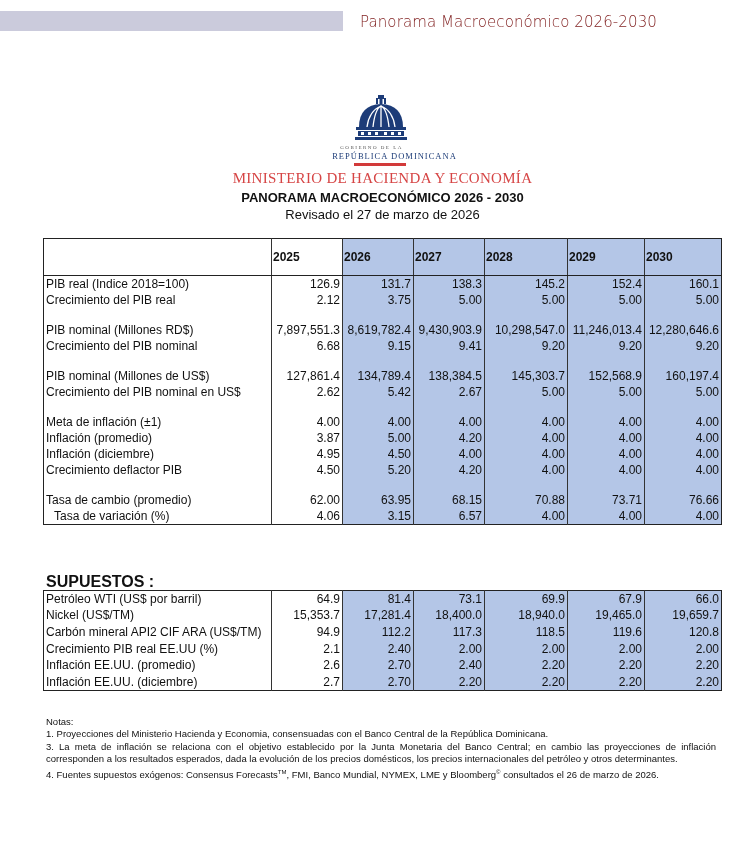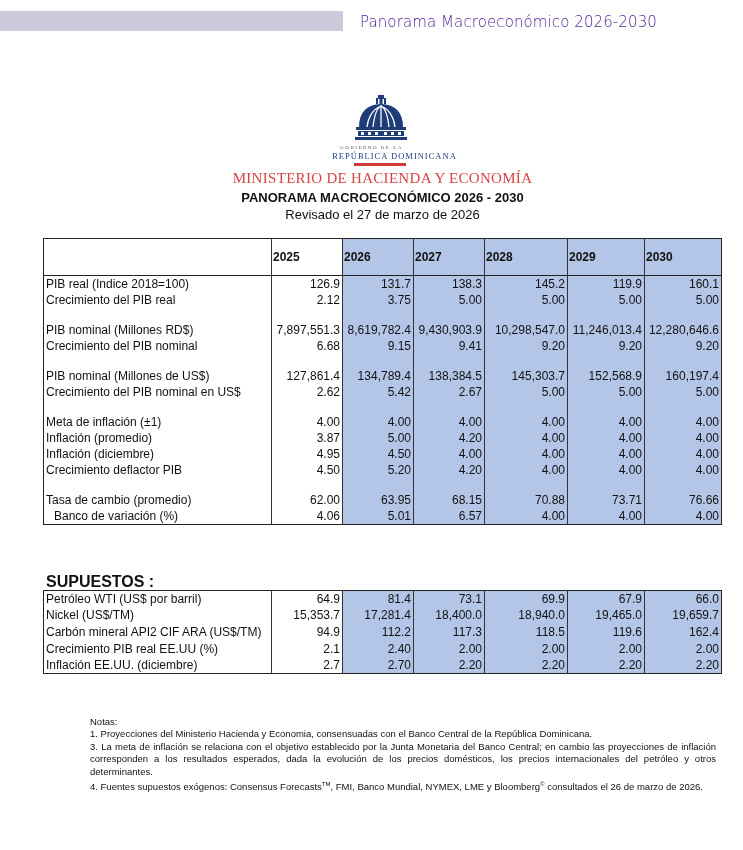--- a/index.html
+++ b/index.html
@@ -1,20 +1,20 @@
 <!DOCTYPE html>
 <html><head>
 <meta charset="utf-8">
 <style>
   * { box-sizing: border-box; margin: 0; padding: 0; }
   html, body { width: 743px; height: 850px; background: #ffffff; overflow: hidden; }
   body { position: relative; font-family: "Liberation Sans", sans-serif; color: #111; }
 
   .top-banner { position: absolute; left: 0; top: 11px; width: 343px; height: 20px; background: #cbcbdc; }
-  .top-title { position: absolute; left: 360px; top: 13px; font-size: 15px; color: #4c1d95; letter-spacing: 0.1px; font-family: "DejaVu Sans", sans-serif; font-weight: 300; }
+  .top-title { position: absolute; left: 360px; top: 13px; font-size: 15px; color: #7f1d1d; letter-spacing: 0.1px; font-family: "DejaVu Sans", sans-serif; font-weight: 300; }
 
   .logo { position: absolute; left: 351px; top: 95px; width: 60px; height: 48px; }
   .logo-sub1 { position: absolute; left: 0; width: 743px; top: 145px; text-align: center; font-family: "Liberation Serif", serif; font-size: 5px; letter-spacing: 1.5px; color: #555; }
   .logo-sub2 { position: absolute; left: 0; width: 743px; top: 151px; text-align: center; font-family: "Liberation Serif", serif; font-size: 8.5px; letter-spacing: 1px; color: #1d3c78; padding-left: 46px; }
   .logo-rule { position: absolute; left: 354px; top: 163px; width: 52px; height: 3px; background: #d23a3a; }
 
   .ministry { position: absolute; left: 0; width: 765px; top: 170px; text-align: center; font-family: "Liberation Serif", serif; font-size: 15px; color: #d64545; letter-spacing: 0.3px; }
   .panorama { position: absolute; left: 0; width: 765px; top: 190px; text-align: center; font-size: 13px; font-weight: bold; color: #111; }
   .revised { position: absolute; left: 0; width: 765px; top: 207px; text-align: center; font-size: 13px; color: #111; }
 
@@ -34,21 +34,21 @@
   td.num { text-align: right; padding-right: 2px; border-left: 1px solid #333; }
   .proj { background: #b4c6e7; }
   tr.spacer td { height: 14px; }
   .indent { padding-left: 10px !important; }
 
   .supuestos-title { position: absolute; left: 46px; top: 573px; font-size: 16px; font-weight: bold; }
   .sup-table { left: 43px; top: 590px; width: 677px; border: 1.5px solid #222; }
   .sup-table td { height: 16.6px; }
 
   .notes { position: absolute; left: 46px; top: 716px; width: 670px; font-size: 9.5px; line-height: 12.4px; color: #111; }
-  .notes p { text-align: justify; margin-left: 44px; }
+  .notes p { text-align: justify; }
   .notes sup { font-size: 6px; }
 </style>
 </head>
 <body>
 
 <div class="top-banner"></div>
 <div class="top-title">Panorama Macroeconómico 2026-2030</div>
 
 <svg class="logo" viewBox="0 0 60 48">
   <rect x="27" y="0" width="6" height="3" fill="#1d3c78"></rect>
@@ -96,21 +96,21 @@
       <th class="proj">2030</th>
     </tr>
   </thead>
   <tbody id="main-body">
       <tr>
         <td class="lbl">PIB real (Indice 2018=100)</td>
         <td class="num">126.9</td>
         <td class="num proj">131.7</td>
         <td class="num proj">138.3</td>
         <td class="num proj">145.2</td>
-        <td class="num proj">119.9</td>
+        <td class="num proj">152.4</td>
         <td class="num proj">160.1</td>
       </tr>
       <tr>
         <td class="lbl">Crecimiento del PIB real</td>
         <td class="num">2.12</td>
         <td class="num proj">3.75</td>
         <td class="num proj">5.00</td>
         <td class="num proj">5.00</td>
         <td class="num proj">5.00</td>
         <td class="num proj">5.00</td>
@@ -226,23 +226,23 @@
       <tr>
         <td class="lbl">Tasa de cambio (promedio)</td>
         <td class="num">62.00</td>
         <td class="num proj">63.95</td>
         <td class="num proj">68.15</td>
         <td class="num proj">70.88</td>
         <td class="num proj">73.71</td>
         <td class="num proj">76.66</td>
       </tr>
       <tr>
-        <td class="lbl indent">Banco de variación (%)</td>
+        <td class="lbl indent">Tasa de variación (%)</td>
         <td class="num">4.06</td>
-        <td class="num proj">5.01</td>
+        <td class="num proj">3.15</td>
         <td class="num proj">6.57</td>
         <td class="num proj">4.00</td>
         <td class="num proj">4.00</td>
         <td class="num proj">4.00</td>
       </tr>
     </tbody>
 </table>
 
 <div class="supuestos-title">SUPUESTOS :</div>
 
@@ -275,32 +275,41 @@
         <td class="num proj">19,465.0</td>
         <td class="num proj">19,659.7</td>
       </tr>
       <tr>
         <td class="lbl">Carbón mineral API2 CIF ARA (US$/TM)</td>
         <td class="num">94.9</td>
         <td class="num proj">112.2</td>
         <td class="num proj">117.3</td>
         <td class="num proj">118.5</td>
         <td class="num proj">119.6</td>
-        <td class="num proj">162.4</td>
+        <td class="num proj">120.8</td>
       </tr>
       <tr>
         <td class="lbl">Crecimiento PIB real EE.UU (%)</td>
         <td class="num">2.1</td>
         <td class="num proj">2.40</td>
         <td class="num proj">2.00</td>
         <td class="num proj">2.00</td>
         <td class="num proj">2.00</td>
         <td class="num proj">2.00</td>
       </tr>
       <tr>
+        <td class="lbl">Inflación EE.UU. (promedio)</td>
+        <td class="num">2.6</td>
+        <td class="num proj">2.70</td>
+        <td class="num proj">2.40</td>
+        <td class="num proj">2.20</td>
+        <td class="num proj">2.20</td>
+        <td class="num proj">2.20</td>
+      </tr>
+      <tr>
         <td class="lbl">Inflación EE.UU. (diciembre)</td>
         <td class="num">2.7</td>
         <td class="num proj">2.70</td>
         <td class="num proj">2.20</td>
         <td class="num proj">2.20</td>
         <td class="num proj">2.20</td>
         <td class="num proj">2.20</td>
       </tr>
     </tbody>
 </table>

